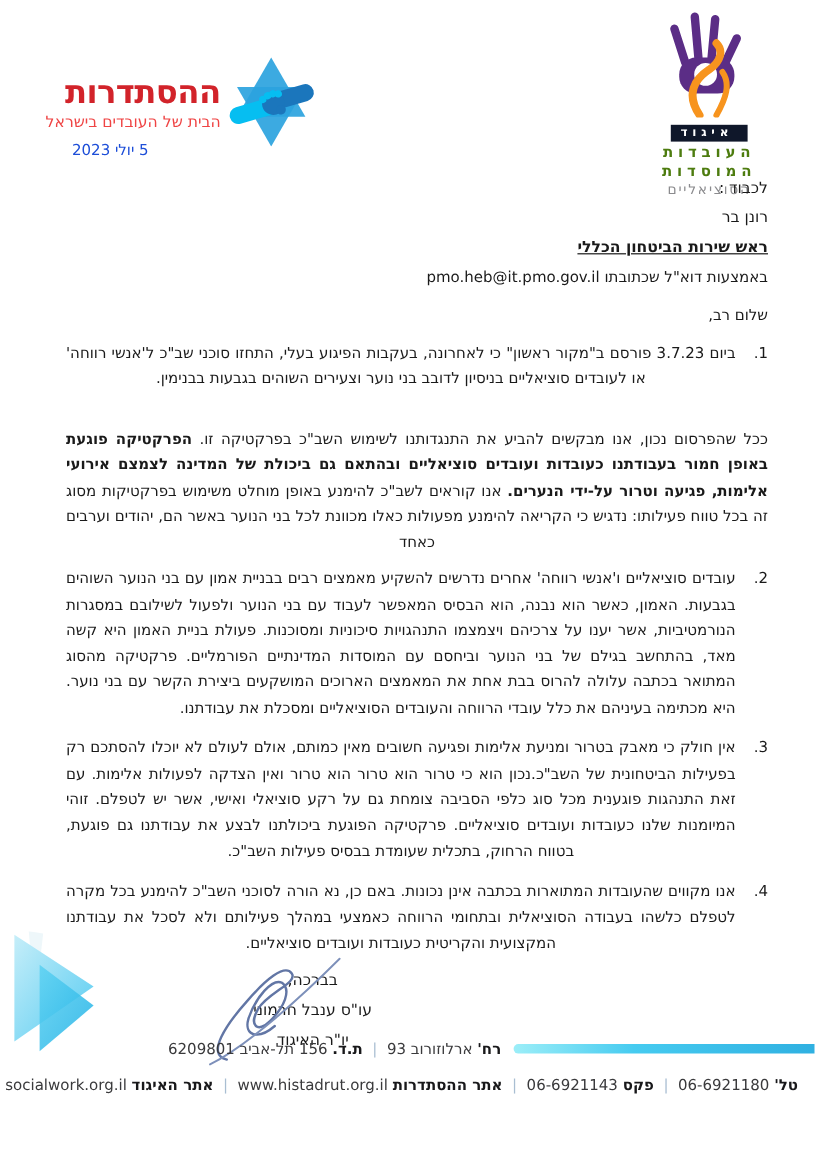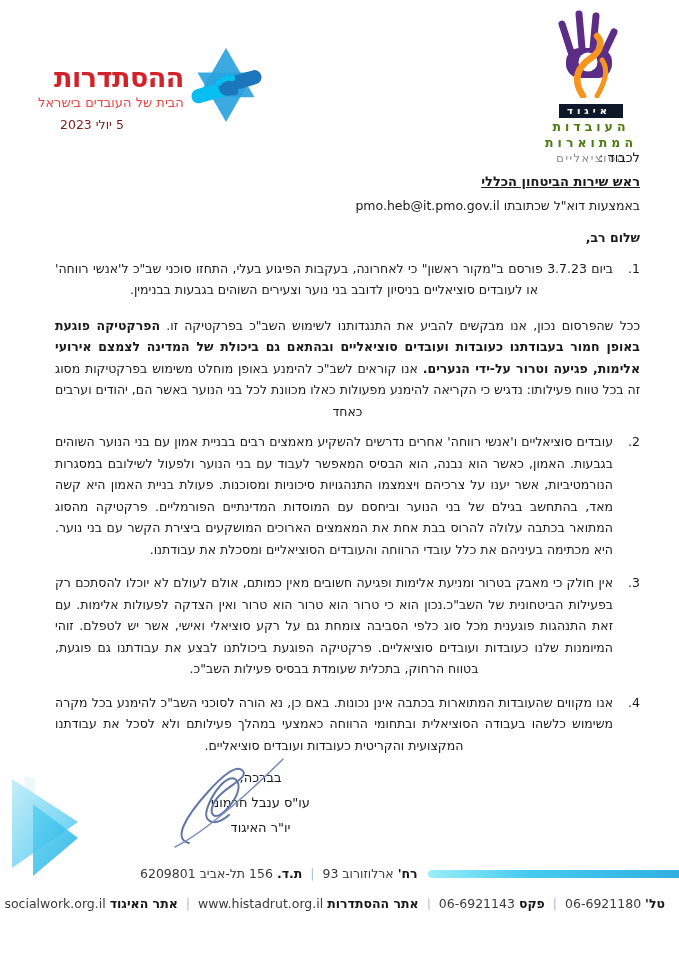--- a/index.html
+++ b/index.html
@@ -9,37 +9,37 @@
   
   .histadrut-logo{position:absolute;left:38px;top:46px;display:flex;direction:ltr;align-items:center;gap:4px;}
   .h-text{direction:rtl;text-align:right;}
   .h-title{font-size:27px;font-weight:bold;color:#d2232a;line-height:30px;letter-spacing:-0.5px;}
   .h-sub{font-size:13px;color:#ef4444;margin-top:2px;}
   .union-logo{position:absolute;right:36px;top:6px;width:104px;display:flex;flex-direction:column;align-items:center;}
   .u-badge{background:#0f172a;color:#fff;font-size:10px;font-weight:bold;letter-spacing:4px;
            padding:1px 12px 2px 8px;margin-top:2px;}
   .u-line{color:#4d7c0f;font-weight:bold;font-size:12.5px;letter-spacing:4px;line-height:15px;margin-top:1px;}
   .u-line4{color:#8b8b8e;font-weight:normal;font-size:11.5px;letter-spacing:1.5px;line-height:15px;margin-top:1px;}
-  .date{position:absolute;left:60px;top:117px;font-size:12.5px;color:#7f1d1d;}
+  .date{position:absolute;left:60px;top:117px;font-size:12.5px;color:#1d4ed8;}
 
   
   .content{position:absolute;top:146px;right:39px;left:55px;font-size:12.5px;line-height:21.5px;}
   .recipient div{line-height:24px;}
   .r-bold{font-weight:normal;font-size:13px;}
   .r-role{font-weight:bold;font-size:13px;text-decoration:underline;text-align:right;}
   .r-via{font-size:12.5px;}
-  .greeting{margin-top:9px;font-weight:bold;}
+  .greeting{margin-top:9px;}
   .subject{margin-top:6px;font-weight:bold;text-decoration:underline;text-align:right;}
   .list{margin-top:9px;}
   .li{display:flex;gap:9px;}
   .li .num{flex:0 0 18px;text-align:right;}
   .li .txt{flex:1;margin:0;text-align:justify;text-align-last:center;}
   .li .txt.flush{text-align-last:right;}
   .li-1{margin-top:8px;}
-  .para{margin:14px 0 0 0;text-align:justify;text-align-last:center;}
+  .para{margin:29px 0 0 0;text-align:justify;text-align-last:center;}
   .para b{font-weight:bold;}
   .li-2{margin-top:9px;}
   .li-3{margin-top:12px;}
   .li-4{margin-top:12px;}
 
   
   .sig{position:relative;margin:9px 330px 0 0;width:max-content;text-align:center;
        font-size:13px;line-height:25px;}
   .sig .ink{position:absolute;left:-52px;top:-12px;pointer-events:none;}
 
@@ -94,27 +94,28 @@
           <line x1="49" y1="47" x2="59" y2="26"></line>
         </g>
         <rect x="11" y="42" width="46" height="30" rx="14" fill="#5b2d86"></rect>
         <circle cx="33" cy="56" r="9.5" fill="#ffffff"></circle>
         <path d="M28,90 C16,72 24,60 36,52 C46,45 48,36 42,30" fill="none" stroke="#f7941e" stroke-width="6.5" stroke-linecap="round"></path>
         <path d="M42,90 C50,76 54,64 47,54" fill="none" stroke="#f7941e" stroke-width="5" stroke-linecap="round"></path>
       </svg>
     </span>
     <div class="u-badge">איגוד</div>
     <div class="u-line">העובדות</div>
-    <div class="u-line">המתוארות</div>
+    <div class="u-line">המוסדות</div>
     <div class="u-line4">הסוציאליים</div>
   </div>
 
   <div class="content">
     <div class="recipient">
       <div class="r-bold">לכבוד :</div>
+      <div class="r-bold">רונן בר</div>
       <div><span class="r-role">ראש שירות הביטחון הכללי</span></div>
       <div class="r-via">
         <span>באמצעות דוא"ל שכתובתו</span>
         <span>pmo.heb@it.pmo.gov.il</span>
       </div>
     </div>
 
     <div class="greeting">שלום רב,</div>
 
     <div class="list">
@@ -128,21 +129,21 @@
       <div class="li li-2">
         <span class="num">2.</span>
         <p class="txt flush">עובדים סוציאליים ו'אנשי רווחה' אחרים נדרשים להשקיע מאמצים רבים בבניית אמון עם בני הנוער השוהים בגבעות. האמון, כאשר הוא נבנה, הוא הבסיס המאפשר לעבוד עם בני הנוער ולפעול לשילובם במסגרות הנורמטיביות, אשר יענו על צרכיהם ויצמצמו התנהגויות סיכוניות ומסוכנות. פעולת בניית האמון היא קשה מאד, בהתחשב בגילם של בני הנוער וביחסם עם המוסדות המדינתיים הפורמליים. פרקטיקה מהסוג המתואר בכתבה עלולה להרוס בבת אחת את המאמצים הארוכים המושקעים ביצירת הקשר עם בני נוער. היא מכתימה בעיניהם את כלל עובדי הרווחה והעובדים הסוציאליים ומסכלת את עבודתנו.</p>
       </div>
       <div class="li li-3">
         <span class="num">3.</span>
         <p class="txt">אין חולק כי מאבק בטרור ומניעת אלימות ופגיעה חשובים מאין כמותם, אולם לעולם לא יוכלו להסתכם רק בפעילות הביטחונית של השב"כ.נכון הוא כי טרור הוא טרור הוא טרור ואין הצדקה לפעולות אלימות. עם זאת התנהגות פוגענית מכל סוג כלפי הסביבה צומחת גם על רקע סוציאלי ואישי, אשר יש לטפלם. זוהי המיומנות שלנו כעובדות ועובדים סוציאליים. פרקטיקה הפוגעת ביכולתנו לבצע את עבודתנו גם פוגעת, בטווח הרחוק, בתכלית שעומדת בבסיס פעילות השב"כ.</p>
       </div>
       <div class="li li-4">
         <span class="num">4.</span>
-        <p class="txt">אנו מקווים שהעובדות המתוארות בכתבה אינן נכונות. באם כן, נא הורה לסוכני השב"כ להימנע בכל מקרה משימוש כלשהו בעבודה הסוציאלית ובתחומי הרווחה כאמצעי במהלך פעילותם ולא לסכל את עבודתנו המקצועית והקריטית כעובדות ועובדים סוציאליים.</p>
+        <p class="txt">אנו מקווים שהעובדות המתוארות בכתבה אינן נכונות. באם כן, נא הורה לסוכני השב"כ להימנע בכל מקרה לטפלם כלשהו בעבודה הסוציאלית ובתחומי הרווחה כאמצעי במהלך פעילותם ולא לסכל את עבודתנו המקצועית והקריטית כעובדות ועובדים סוציאליים.</p>
       </div>
     </div>
 
     <div class="sig">
       <span class="ink">
         <svg width="128" height="98" viewBox="0 0 128 98">
           <path d="M30,90 C12,86 30,60 48,40 C62,24 78,10 84,18 C90,26 64,34 56,48 C48,62 56,68 66,58 C78,46 84,32 76,26 C68,22 54,38 48,56 C44,70 56,74 70,62" fill="none" stroke="#6276a5" stroke-width="2" stroke-linecap="round"></path>
           <path d="M16,94 C48,78 94,36 124,6" fill="none" stroke="#7d90ba" stroke-width="1.6" stroke-linecap="round"></path>
         </svg>
       </span>

